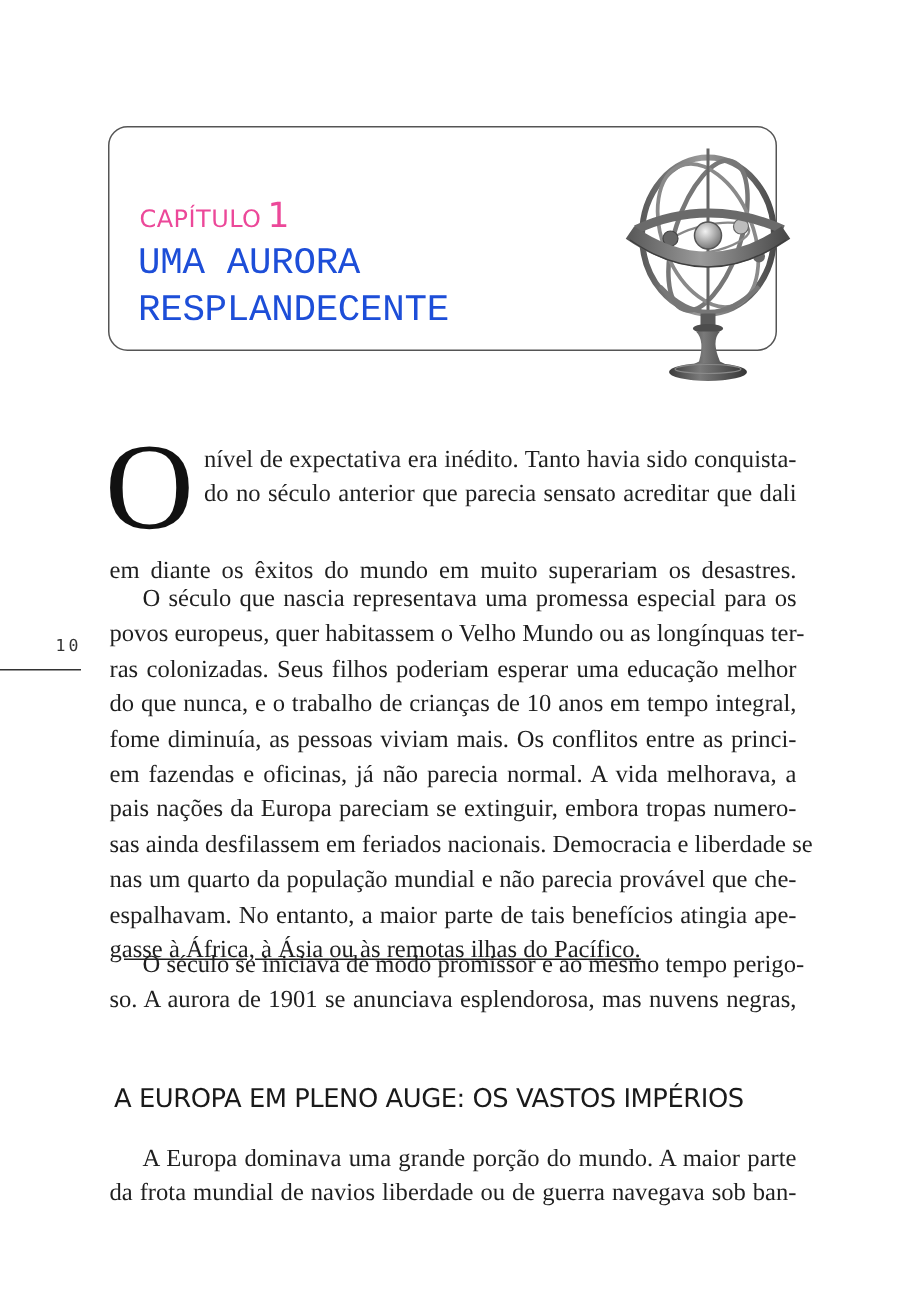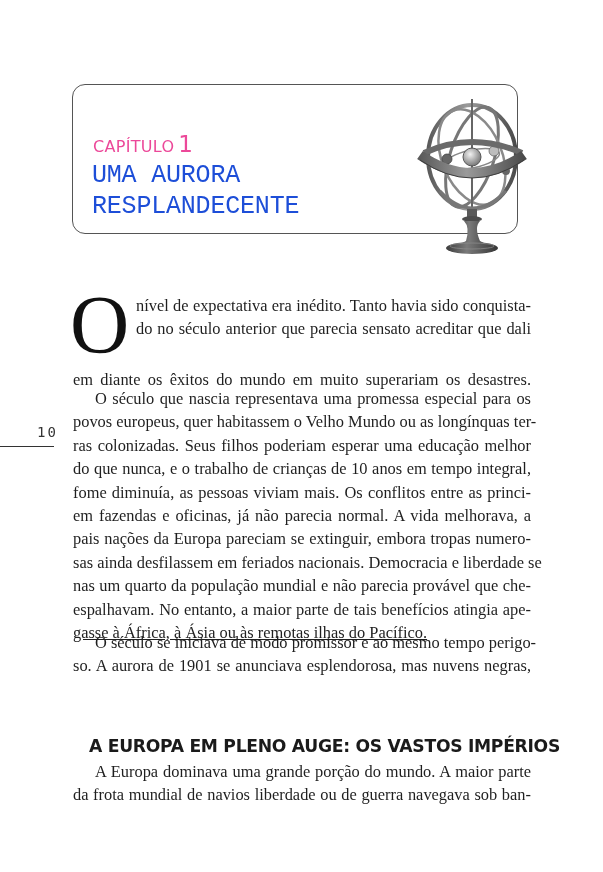--- a/index.html
+++ b/index.html
@@ -57,21 +57,21 @@
       left: 410px;
       top: 95px;
       width: 130px;
       height: 160px;
     }
     .page-number {
       position: absolute;
       left: 37px;
       top: 424px;
       font-family: "DejaVu Sans Mono", monospace;
-      font-size: 14px;
+      font-size: 11px;
       letter-spacing: 2px;
       color: #333333;
     }
     .page-rule {
       position: absolute;
       left: 0;
       top: 446px;
       width: 54px;
       height: 1px;
       background: #333333;
@@ -84,26 +84,26 @@
       height: 64px;
       margin: 6px 8px 0 -1px;
       padding: 0;
       color: #111111;
     }
     .section-heading {
       position: absolute;
       left: 73px;
       top: 720px;
       font-family: "DejaVu Sans", sans-serif;
-      font-weight: bold;
+      font-weight: normal;
       font-size: 17.2px;
       letter-spacing: -0.3px;
       color: #1a1a1a;
       white-space: nowrap;
-      margin: 16px;
+      margin: 3px;
     }
     .line {
       display: block;
       text-align: justify;
       text-align-last: justify;
       white-space: nowrap;
     }
     .line.last {
       text-align-last: left;
       text-decoration: underline;

